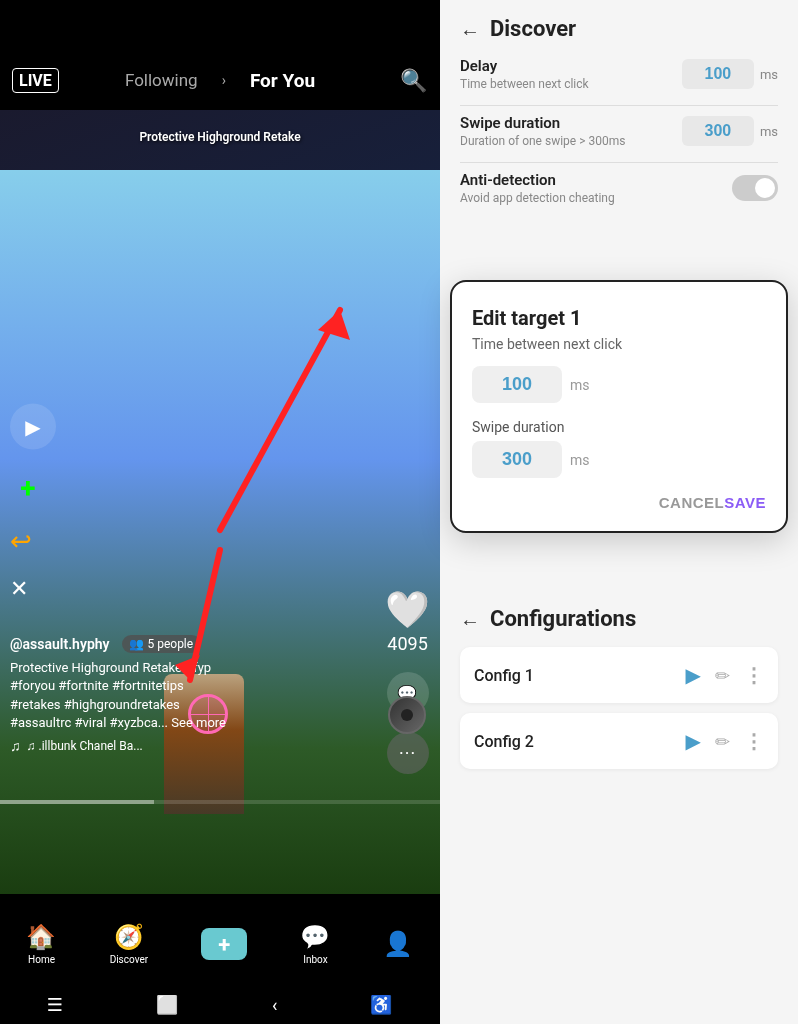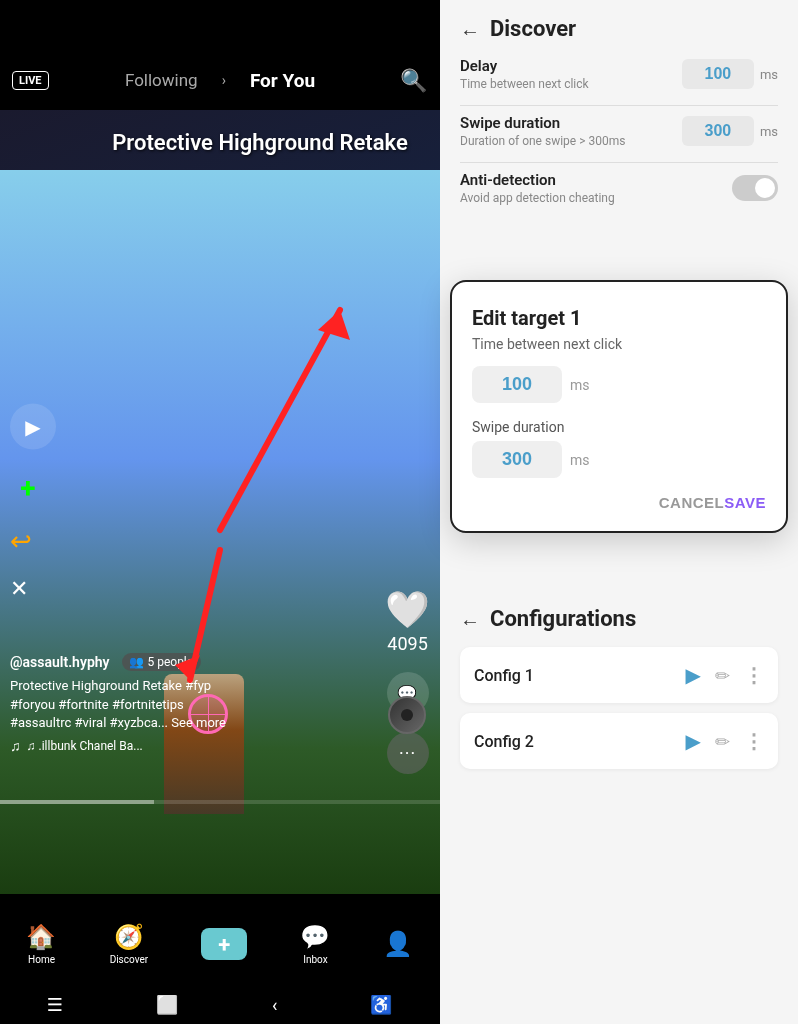--- a/index.html
+++ b/index.html
@@ -62,21 +62,21 @@
       display: flex;
       align-items: center;
       justify-content: center;
       gap: 24px;
       z-index: 10;
     }
     .live-badge {
       background: #000;
       border: 1.5px solid #fff;
       color: #fff;
-      font-size: 11px;
+      font-size: 16px;
       font-weight: bold;
       padding: 2px 6px;
       border-radius: 4px;
       position: absolute;
       left: 12px;
     }
     .nav-following {
       color: #aaa;
       font-size: 17px;
       font-weight: 400;
@@ -108,25 +108,24 @@
       overflow: hidden;
     }
 
     
     .video-title {
       position: absolute;
       top: 20px;
       left: 50%;
       transform: translateX(-50%);
       color: #fff;
-      font-size: 22px;
+      font-size: 12px;
       font-weight: 600;
       text-shadow: 1px 1px 3px rgba(0,0,0,0.8);
       white-space: nowrap;
-      margin-left: 40px;
     }
 
     
     .game-scene {
       position: absolute;
       top: 60px;
       left: 0;
       right: 0;
       bottom: 0;
       background: linear-gradient(to bottom, #87ceeb 0%, #6495ed 40%, #2d5a27 80%, #1a3d10 100%);
@@ -688,20 +687,21 @@
       <div style="display:flex;align-items:center;gap:4px;">
         <span class="username">@assault.hyphy</span>
         <span class="people-badge">
           <span>👥</span>
           <span>5 people</span>
         </span>
       </div>
       <div class="caption">
         <div>Protective Highground Retake #fyp</div>
         <div>#foryou #fortnite #fortnitetips</div>
+        <div>#retakes #highgroundretakes</div>
         <div>#assaultrc #viral #xyzbca... See more</div>
       </div>
       <div class="music-row">
         <span class="music-note">♫</span>
         <span class="music-text">♫ .illbunk   Chanel Ba...</span>
       </div>
     </div>
 
     <svg class="arrow-overlay" viewBox="0 0 440 680" xmlns="http://www.w3.org/2000/svg">
 

